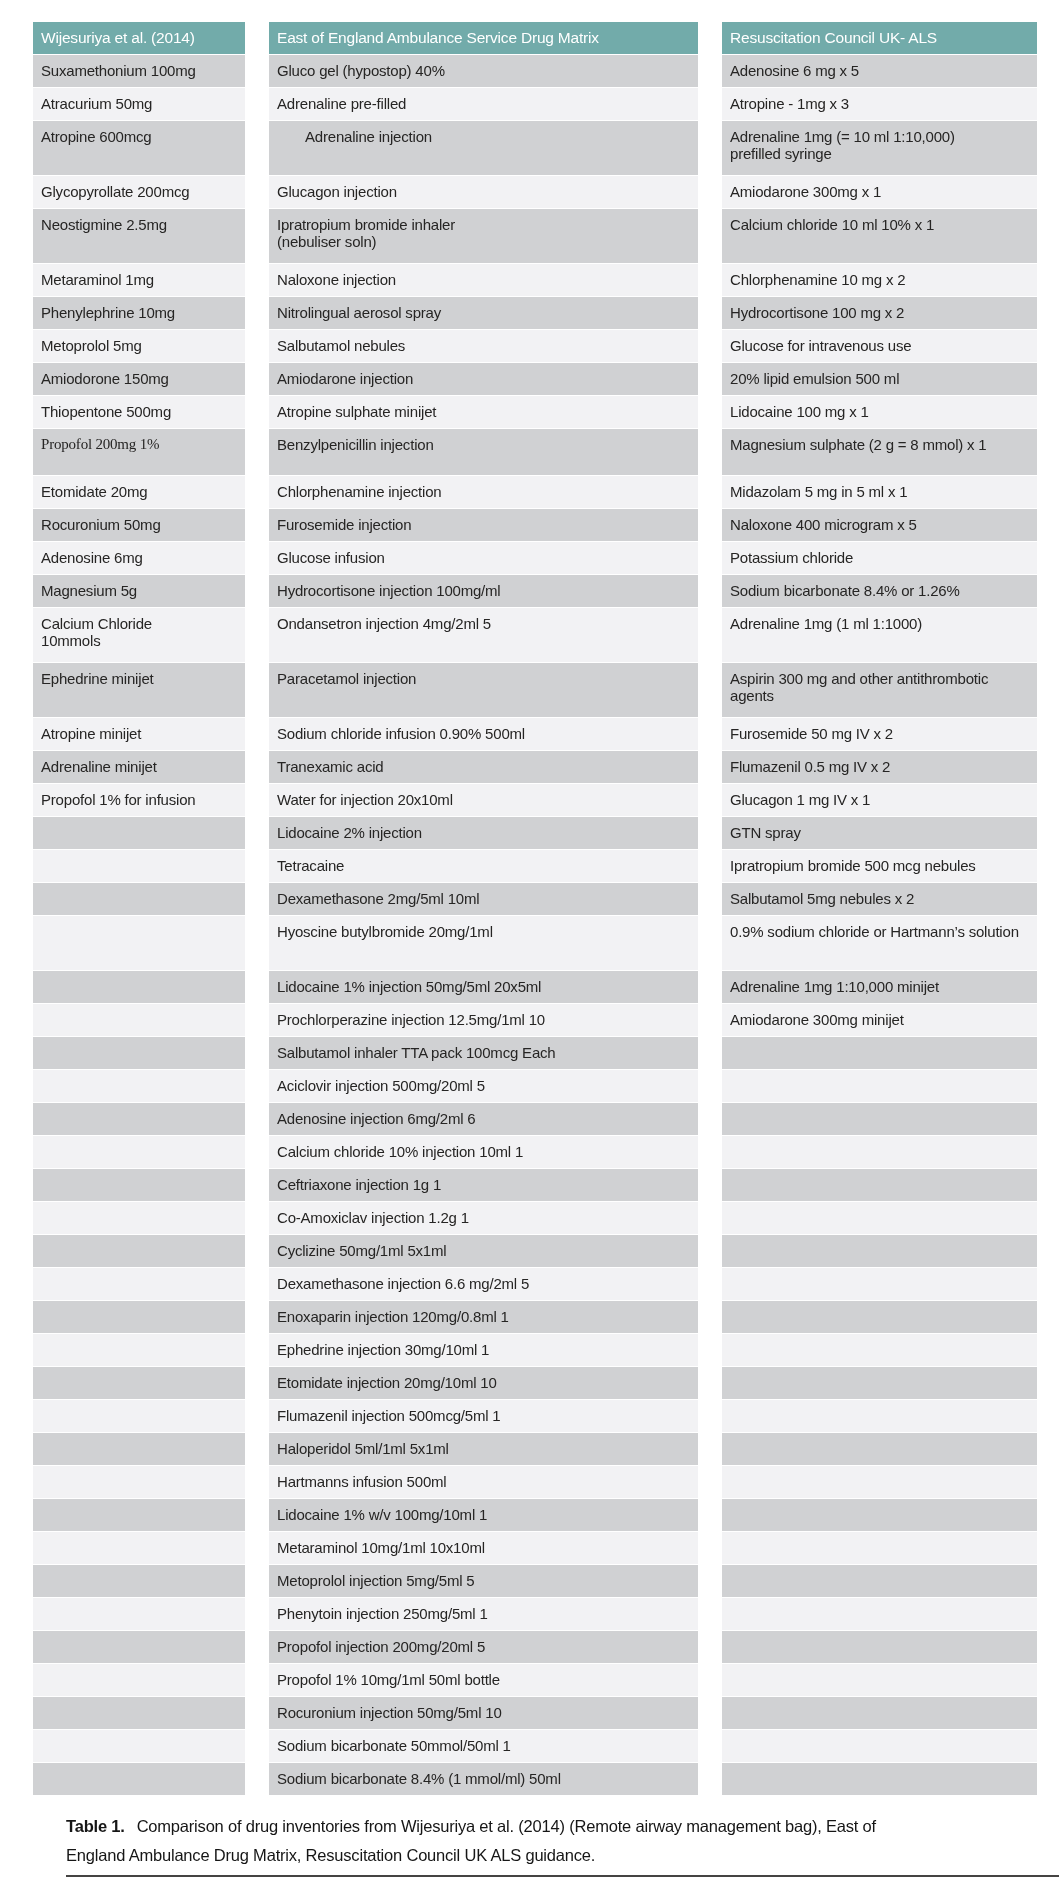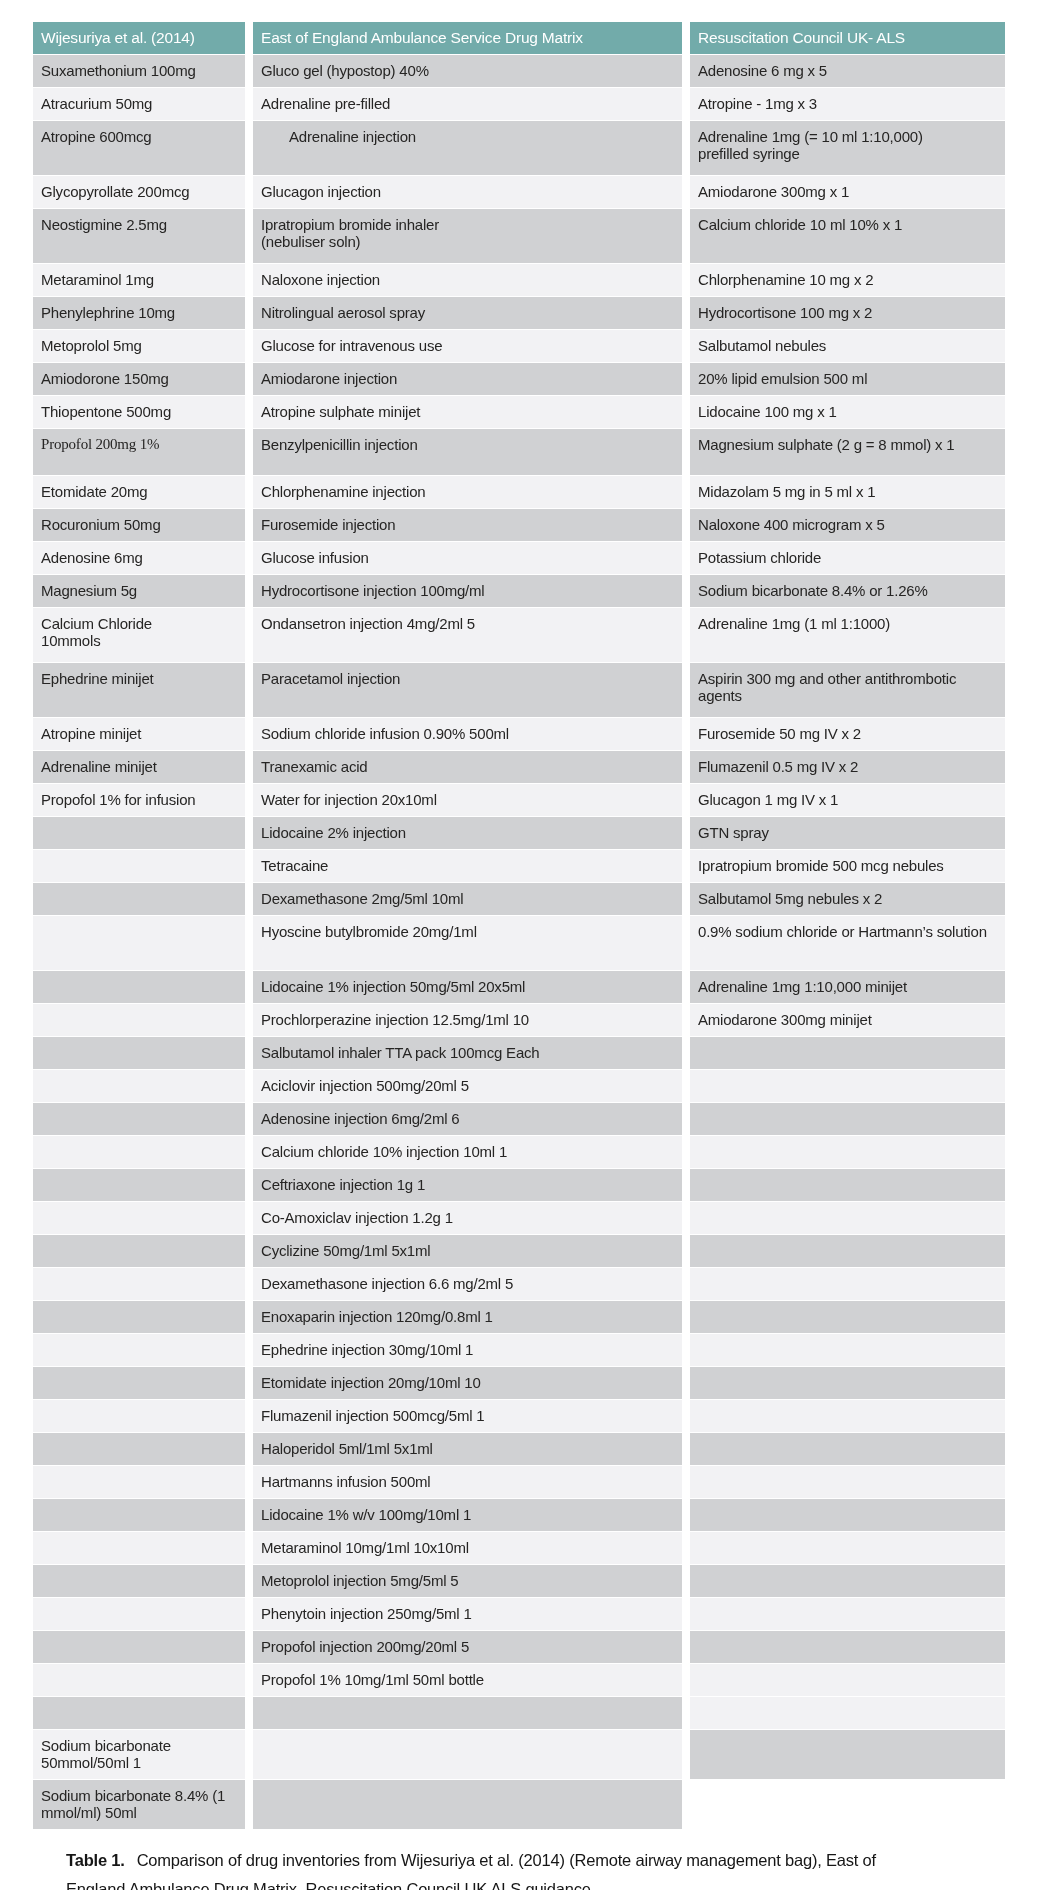--- a/index.html
+++ b/index.html
@@ -11,21 +11,21 @@
     -webkit-font-smoothing: antialiased;
   }
   .table-wrap {
     padding-top: 22px;
     padding-left: 33px;
     width: 1038px;
   }
   .grid {
     display: grid;
     grid-template-columns: 212px 429px 315px;
-    column-gap: 8px;
+    column-gap: 24px;
     width: 1005px;
   }
   .hcell {
     background: var(--header-bg, #72abaa);
     color: var(--header-text, #ffffff);
     font-size: 15.5px;
     line-height: 18px;
     letter-spacing: -0.2px;
     padding: 7px 8px 7px 8px;
     min-height: 33px;
@@ -85,22 +85,22 @@
       <div class="cell dark" style="min-height: 55px;">Ipratropium bromide inhaler
 (nebuliser soln)</div>
       <div class="cell dark" style="min-height: 55px;">Calcium chloride 10 ml 10% x 1</div>
       <div class="cell light">Metaraminol 1mg</div>
       <div class="cell light">Naloxone injection</div>
       <div class="cell light">Chlorphenamine 10 mg x 2</div>
       <div class="cell dark">Phenylephrine 10mg</div>
       <div class="cell dark">Nitrolingual aerosol spray</div>
       <div class="cell dark">Hydrocortisone 100 mg x 2</div>
       <div class="cell light">Metoprolol 5mg</div>
+      <div class="cell light">Salbutamol nebules</div>
       <div class="cell light">Glucose for intravenous use</div>
-      <div class="cell light">Salbutamol nebules</div>
       <div class="cell dark">Amiodorone 150mg</div>
       <div class="cell dark">Amiodarone injection</div>
       <div class="cell dark">20% lipid emulsion 500 ml</div>
       <div class="cell light">Thiopentone 500mg</div>
       <div class="cell light">Atropine sulphate minijet</div>
       <div class="cell light">Lidocaine 100 mg x 1</div>
       <div class="cell dark" style="min-height: 47px; font-family: Liberation Serif, serif;">Propofol 200mg 1%</div>
       <div class="cell dark" style="min-height: 47px;">Benzylpenicillin injection</div>
       <div class="cell dark" style="min-height: 47px;">Magnesium sulphate (2 g = 8 mmol) x 1</div>
       <div class="cell light">Etomidate 20mg</div>
@@ -203,20 +203,21 @@
       <div class="cell light"></div>
       <div class="cell light">Phenytoin injection 250mg/5ml 1</div>
       <div class="cell light"></div>
       <div class="cell dark"></div>
       <div class="cell dark">Propofol injection 200mg/20ml 5</div>
       <div class="cell dark"></div>
       <div class="cell light"></div>
       <div class="cell light">Propofol 1% 10mg/1ml 50ml bottle</div>
       <div class="cell light"></div>
       <div class="cell dark"></div>
+      <div class="cell dark">Rocuronium injection 50mg/5ml 10</div>
       <div class="cell dark"></div>
       <div class="cell light"></div>
       <div class="cell light">Sodium bicarbonate 50mmol/50ml 1</div>
       <div class="cell light"></div>
       <div class="cell dark"></div>
       <div class="cell dark">Sodium bicarbonate 8.4% (1 mmol/ml) 50ml</div>
       <div class="cell dark"></div>
     </div>
 
   <p class="caption">

